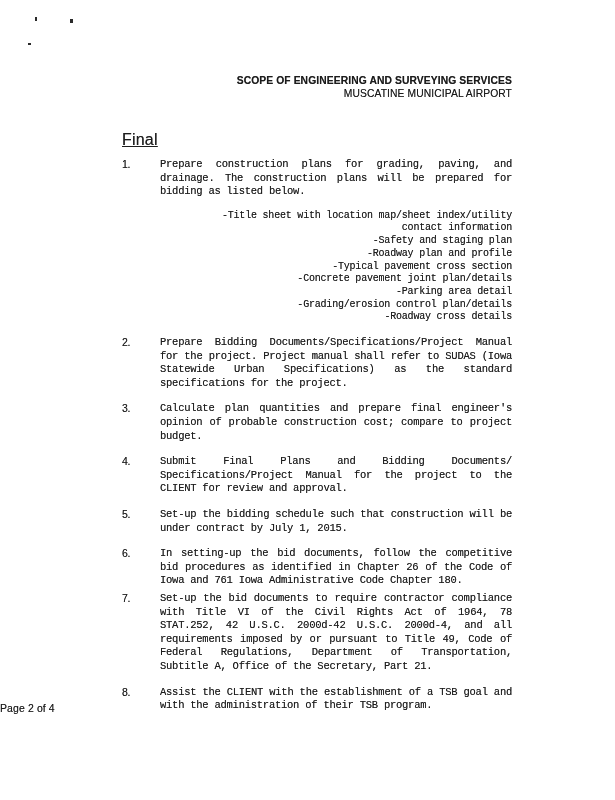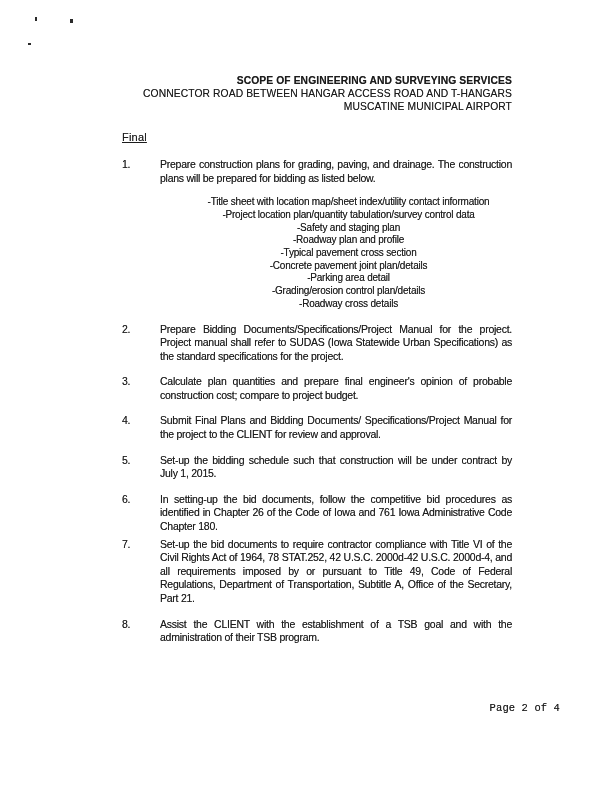--- a/index.html
+++ b/index.html
@@ -25,79 +25,76 @@
     text-align: right;
     font-size: 10.3px;
     line-height: 13px;
     letter-spacing: 0.1px;
   }
   .doc-header .h-line1 { font-weight: bold; }
 
   .section-heading {
     position: absolute;
     top: 131px; left: 122px;
-    font-size: 11px;
+    font-size: 16px;
     text-decoration: underline;
     letter-spacing: 0.2px;
   }
 
   .list {
     position: absolute;
     top: 158px; left: 122px; width: 390px;
     font-size: 10.5px;
     line-height: 13.6px;
     letter-spacing: -0.25px;
   }
   .item { display: flex; margin-bottom: 12px; }
   .item:nth-child(6) { margin-bottom: 4px; }
   .item .num { flex: 0 0 38px; width: 38px; }
-  .item .body { flex: 1; }
+  .item .body { flex: 1; font-family: Liberation Mono, monospace; }
   .item .txt { text-align: justify; }
   .subs {
     margin-top: 11px;
     margin-left: 25px;
     font-size: 10px;
     line-height: 12.7px;
     letter-spacing: -0.2px;
-    text-align: center;
+    text-align: right;
   }
 
   .footer {
     position: absolute;
     top: 702px; left: 0; width: 560px;
-    text-align: right;
+    text-align: left;
     font-size: 10.5px;
     letter-spacing: 0.1px;
-    font-family: Liberation Mono, monospace;
   }
 </style>
 </head>
 <body>
 
 <div class="page">
   <div class="speck s1"></div>
   <div class="speck s2"></div>
   <div class="speck s3"></div>
 
   <div class="doc-header">
     <div class="h-line1">SCOPE OF ENGINEERING AND SURVEYING SERVICES</div>
-    <div class="h-line2">CONNECTOR ROAD BETWEEN HANGAR ACCESS ROAD AND T-HANGARS</div>
     <div class="h-line3">MUSCATINE MUNICIPAL AIRPORT</div>
   </div>
 
   <div class="section-heading">Final</div>
 
   <div class="list" id="numbered-list">
       <div class="item">
         <div class="num">1.</div>
         <div class="body">
           <div class="txt">Prepare construction plans for grading, paving, and drainage.  The construction plans will be prepared for bidding as listed below.</div>
           <div class="subs">
             <div>-Title sheet with location map/sheet index/utility contact information</div>
-            <div>-Project location plan/quantity tabulation/survey control data</div>
             <div>-Safety and staging plan</div>
             <div>-Roadway plan and profile</div>
             <div>-Typical pavement cross section</div>
             <div>-Concrete pavement joint plan/details</div>
             <div>-Parking area detail</div>
             <div>-Grading/erosion control plan/details</div>
             <div>-Roadway cross details</div>
           </div>
         </div>
       </div>

